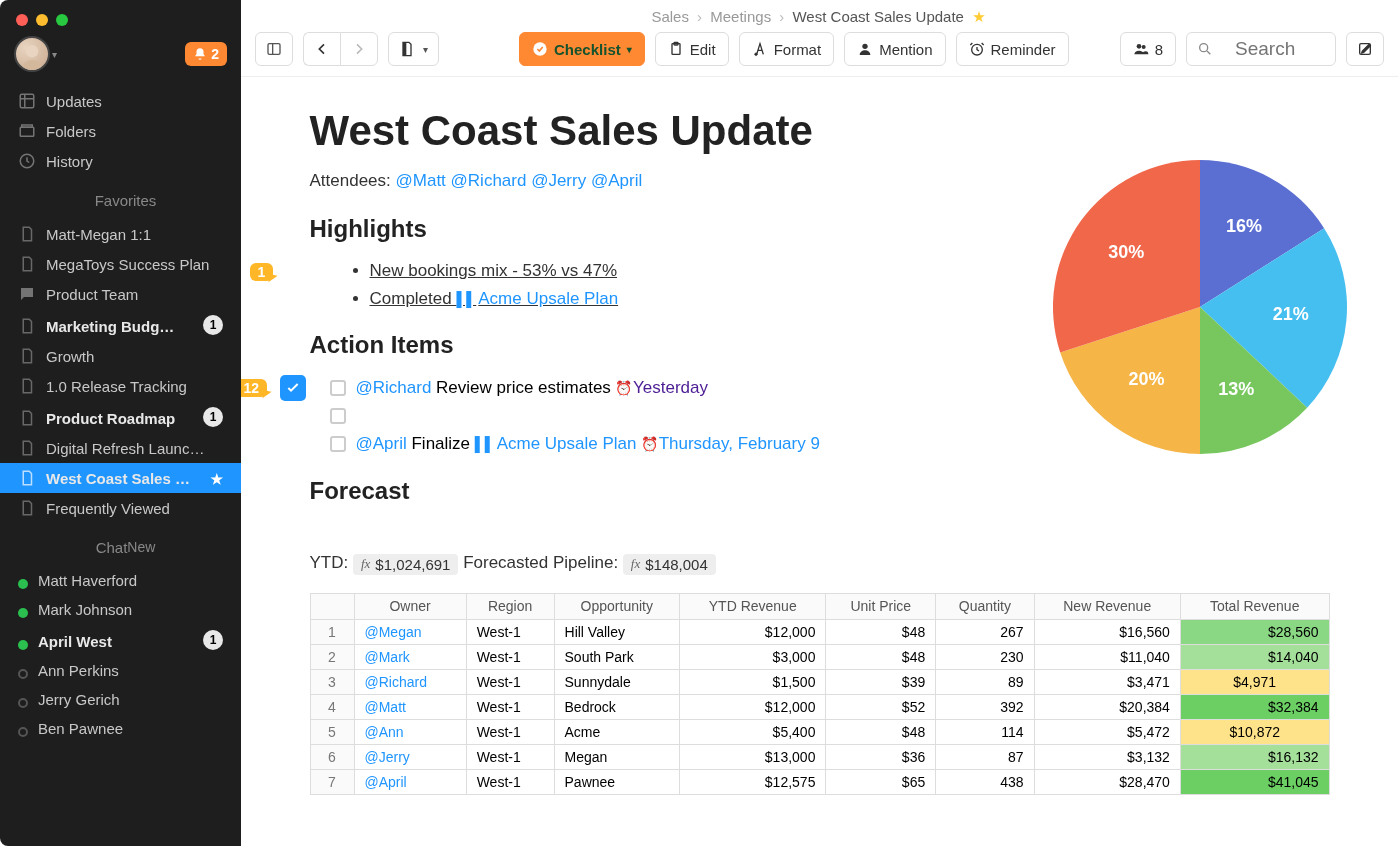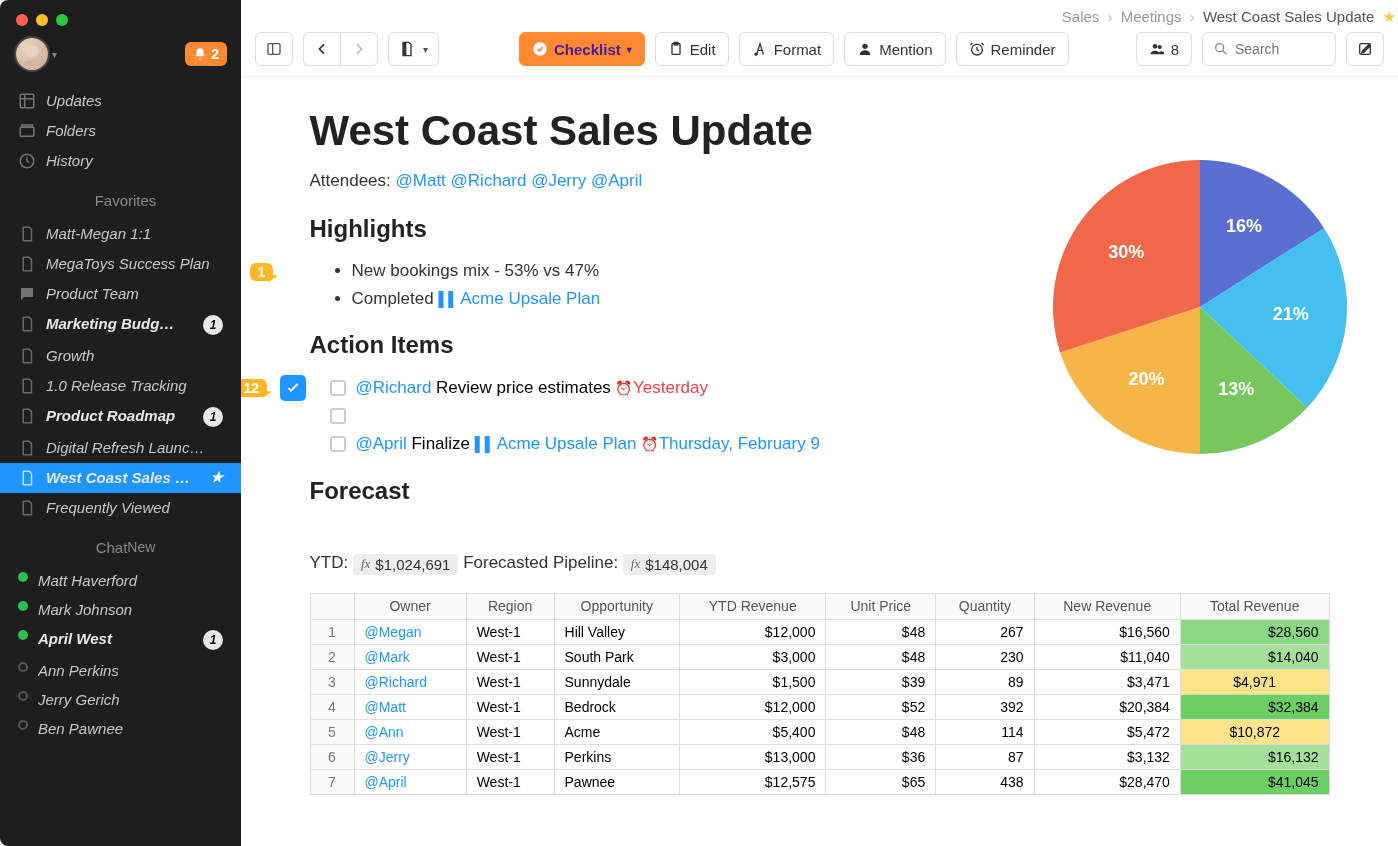--- a/index.html
+++ b/index.html
@@ -11,64 +11,64 @@
 .tl-yellow { background: #febc2e; }
 .tl-green { background: #28c840; }
 .sidebar-top { display: flex; align-items: center; justify-content: space-between; padding: 10px 14px 8px 14px; }
 .avatar-grp { display: flex; align-items: center; gap: 2px; cursor: pointer; }
 .avatar { width: 36px; height: 36px; border-radius: 50%; background: radial-gradient(circle at 30% 30%, #e8d4c0, #c9a98e); border: 2px solid #444; overflow:hidden; display:flex; align-items:flex-end; justify-content:center;}
 .avatar svg{width:30px;height:30px;}
 .chev { font-size: 10px; color: #888; }
 .notif-badge { background: #ff8833; color: #fff; border-radius: 6px; padding: 4px 8px; font-weight: 700; display: flex; align-items: center; gap: 4px; font-size: 14px; }
 .bell-icon { width: 14px; height: 14px; }
 .nav-section { padding: 6px 0; }
-.nav-item { display: flex; align-items: flex-start; gap: 10px; padding: 6px 18px; font-size: 15px; cursor: pointer; color: #c8c8c8; font-style: italic; }
+.nav-item { display: flex; align-items: flex-end; gap: 10px; padding: 6px 18px; font-size: 15px; cursor: pointer; color: #c8c8c8; }
 .nav-item.active { background: #1f95ff; color: #fff; }
 .nav-item.bold { font-weight: 700; color: #e8e8e8; }
 .nav-item .nav-icon { width: 18px; height: 18px; flex-shrink: 0; opacity: 0.7; display:flex; align-items:center; justify-content:center;}
 .nav-item .nav-label { white-space: nowrap; overflow: hidden; text-overflow: ellipsis; flex: 1; }
 .section-header { color: #888; font-size: 15px; padding: 10px 18px 4px 18px; display: flex; justify-content: center; margin-left: 10px; }
 .section-header .new-link { color: #888; font-size: 14px; }
 .count-badge { background: #e8e8e8; color: #000; border-radius: 10px; min-width: 20px; height: 20px; display: inline-flex; align-items: center; justify-content: center; font-size: 12px; font-weight: 700; padding: 0 6px; }
 .star-sb { color: #fff; font-size: 14px; }
 .presence { width: 10px; height: 10px; border-radius: 50%; flex-shrink: 0; }
 .pres-on { background: #2abf4e; }
 .pres-off { background: #1e1e1e; border: 2px solid #555; }
 .main { flex: 1; display: flex; flex-direction: column; min-width: 0; }
-.breadcrumbs { text-align: right; padding: 8px 2px 2px 0; font-size: 15px; color: #999; }
+.breadcrumbs { text-align: center; padding: 8px 2px 2px 0; font-size: 15px; color: #999; }
 .breadcrumbs .bc-sep { margin: 0 4px; color: #bbb; }
 .breadcrumbs .bc-cur { color: #555; }
 .breadcrumbs .bc-star { color: #ffcc33; margin-left: 4px; }
 .toolbar { display: flex; align-items: center; gap: 10px; padding: 4px 14px 10px 14px; border-bottom: 1px solid #eee; }
 .tb-btn { border: 1px solid #ddd; background: #fff; border-radius: 6px; height: 34px; padding: 0 12px; display: inline-flex; align-items: center; gap: 6px; font-size: 15px; color: #333; cursor: pointer; }
 .tb-btn-group { display: inline-flex; }
 .tb-btn-group .tb-btn:first-child { border-radius: 6px 0 0 6px; border-right: none; }
 .tb-btn-group .tb-btn:last-child { border-radius: 0 6px 6px 0; }
-.tb-btn.primary { background: #ff8833; border-color: #ff8833; color: #4c1d95; font-weight: 600; }
+.tb-btn.primary { background: #ff8833; border-color: #ff8833; color: #14532d; font-weight: 600; }
 .tb-btn.icon-only { padding: 0 10px; }
 .ic { width: 16px; height: 16px; display: inline-flex; align-items: center; justify-content: center; }
 .search-wrap { border: 1px solid #ddd; border-radius: 6px; height: 34px; display: flex; align-items: center; padding: 0 10px; gap: 6px; color: #888; flex: 0 0 132px; }
-.search-wrap input { border: none; outline: none; font-size: 14px; width: 90px; color: #333; }
+.search-wrap input { border: none; outline: none; font-size: 19px; width: 90px; color: #333; margin-left: 16px; }
 .doc-body { flex: 1; overflow: auto; padding: 30px 60px 30px 60px; position: relative; }
 .doc-inner { max-width: 1020px; margin: 0 auto; position: relative; }
 .doc-title { font-size: 42px; font-weight: 700; color: #222; margin-bottom: 16px; }
 .attendee-line { font-size: 17px; color: #333; margin-bottom: 24px; }
 .attendee-line .lbl { color: #333; }
 .mention { color: #1f95ff; }
 .link-doc { color: #1f95ff; }
 .h2 { font-size: 24px; font-weight: 700; color: #222; margin: 18px 0 14px 0; }
-.bullets { list-style: disc; margin-left: 42px; font-size: 17px; color: #333; }
+.bullets { list-style: disc; margin-left: 60px; font-size: 17px; color: #333; text-decoration: underline; }
 .bullets li { padding: 4px 0; }
 .margin-bubble { position: absolute; left: -60px; background: #ffb627; color: #fff; font-weight: 700; border-radius: 6px; padding: 1px 8px; font-size: 14px; }
 .margin-bubble::after{content:"";position:absolute;right:-4px;bottom:-2px;border:4px solid transparent;border-left-color:#ffb627;border-top-color:#ffb627;transform:rotate(10deg);}
 .chk-indicator { position: absolute; left: -30px; width: 26px; height: 26px; background: #1f95ff; border-radius: 5px; display: flex; align-items: center; justify-content: center; color: #fff; font-weight:700;}
 .action-list { margin-left: 20px; font-size: 17px; }
 .action-item { display: flex; align-items: center; gap: 10px; padding: 5px 0; }
 .chkbox { width: 16px; height: 16px; border: 2px solid #ccc; border-radius: 3px; flex-shrink: 0; cursor:pointer;}
-.due-red { color: #ef4444; }
+.due-red { color: #4c1d95; }
 .due-orange { color: #ff8833; }
 .due-blue { color: #1f95ff; }
 .clock-ic { font-size: 14px; }
 .formula-pill { background: #eee; border-radius: 4px; padding: 2px 8px; font-size: 15px; color: #333; display:inline-flex; align-items:center; gap:2px;}
 .fx { font-style: italic; font-family: serif; color: #666; font-size: 13px; margin-right: 3px; }
 .forecast-line { font-size: 17px; color: #333; margin-bottom: 18px; margin-top: 48px; }
 .spreadsheet { border: 1px solid #ccc; border-collapse: collapse; width: 100%; font-size: 14px; }
 .spreadsheet th, .spreadsheet td { border: 1px solid #ddd; padding: 4px 10px; }
 .spreadsheet th { background: #fafafa; font-weight: 400; color: #555; text-align: center; height: 26px; }
 .spreadsheet .rownum { background: #fafafa; text-align: center; color: #777; width: 44px; }
@@ -501,21 +501,21 @@
               <td class="num">$5,400</td>
               <td class="num">$48</td>
               <td class="num">114</td>
               <td class="num">$5,472</td>
               <td class="total-cell tc-yellow">$10,872</td>
             </tr>
             <tr>
               <td class="rownum">6</td>
               <td class="owner">@Jerry</td>
               <td>West-1</td>
-              <td>Perkins</td>
+              <td>Megan</td>
               <td class="num">$13,000</td>
               <td class="num">$36</td>
               <td class="num">87</td>
               <td class="num">$3,132</td>
               <td class="total-cell tc-mgreen">$16,132</td>
             </tr>
             <tr>
               <td class="rownum">7</td>
               <td class="owner">@April</td>
               <td>West-1</td>

